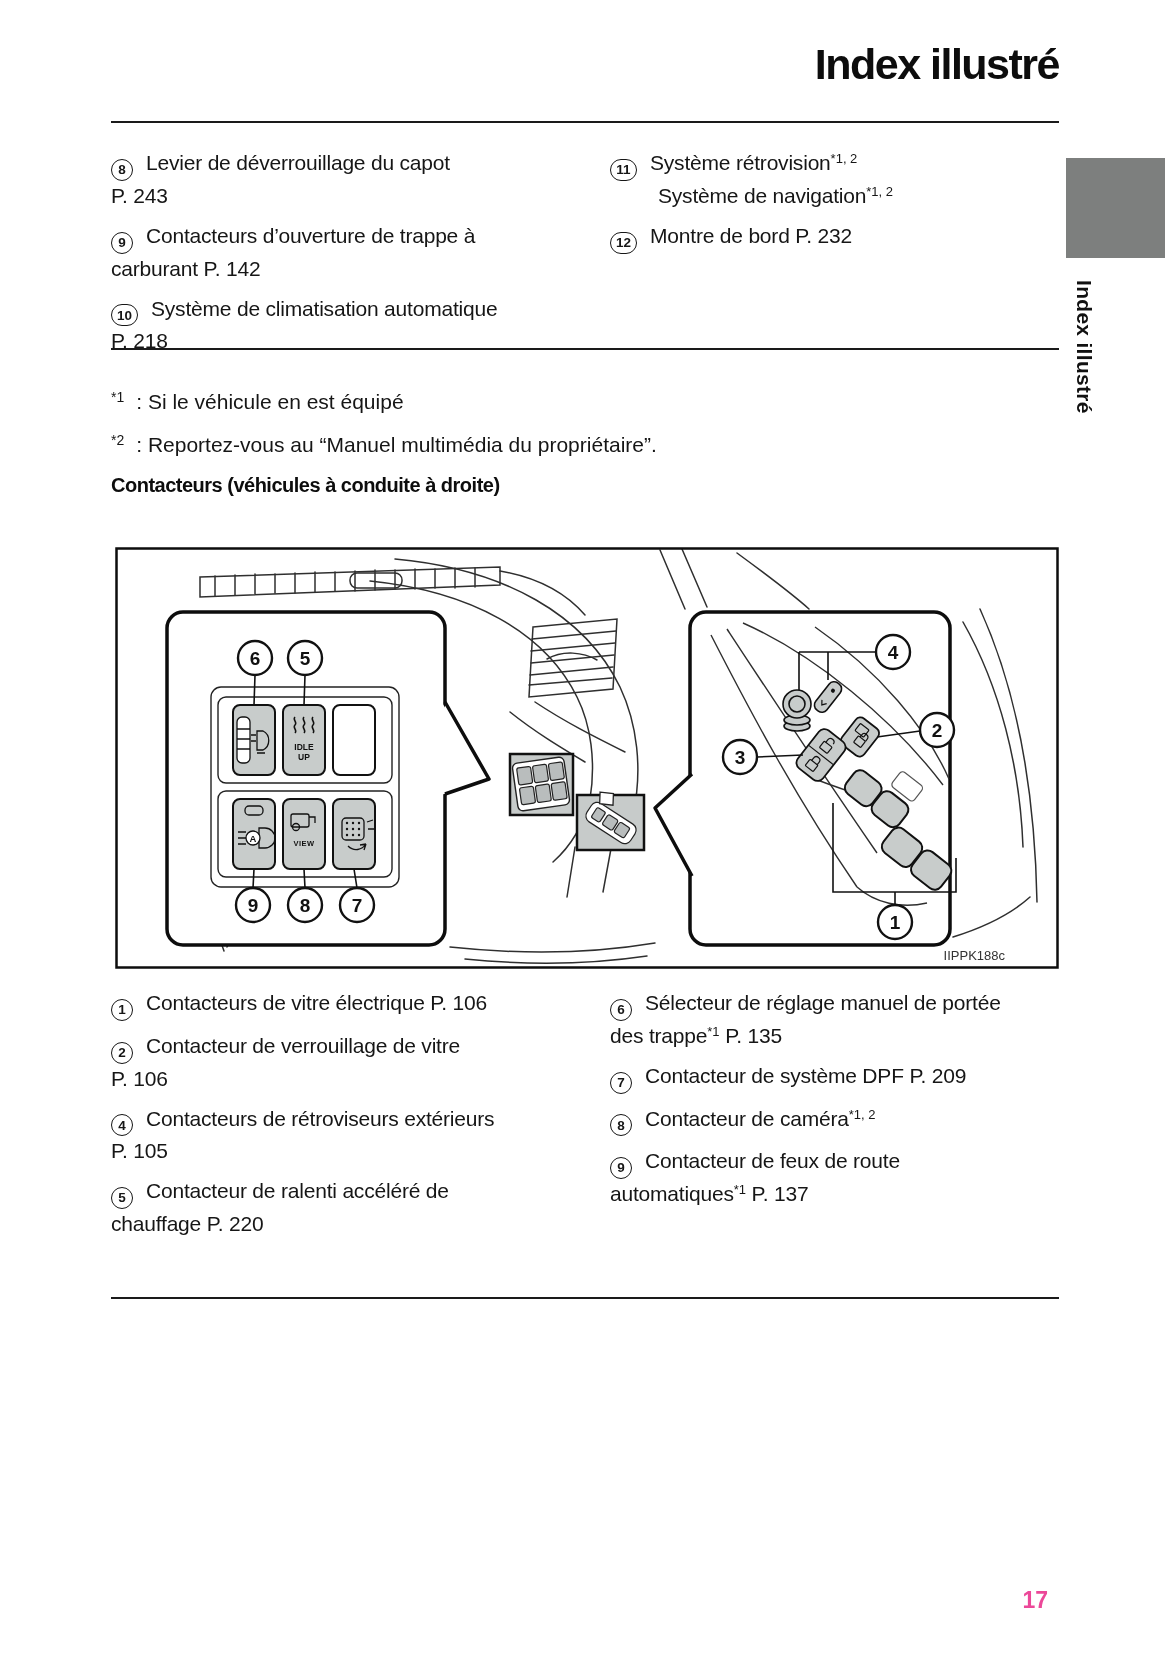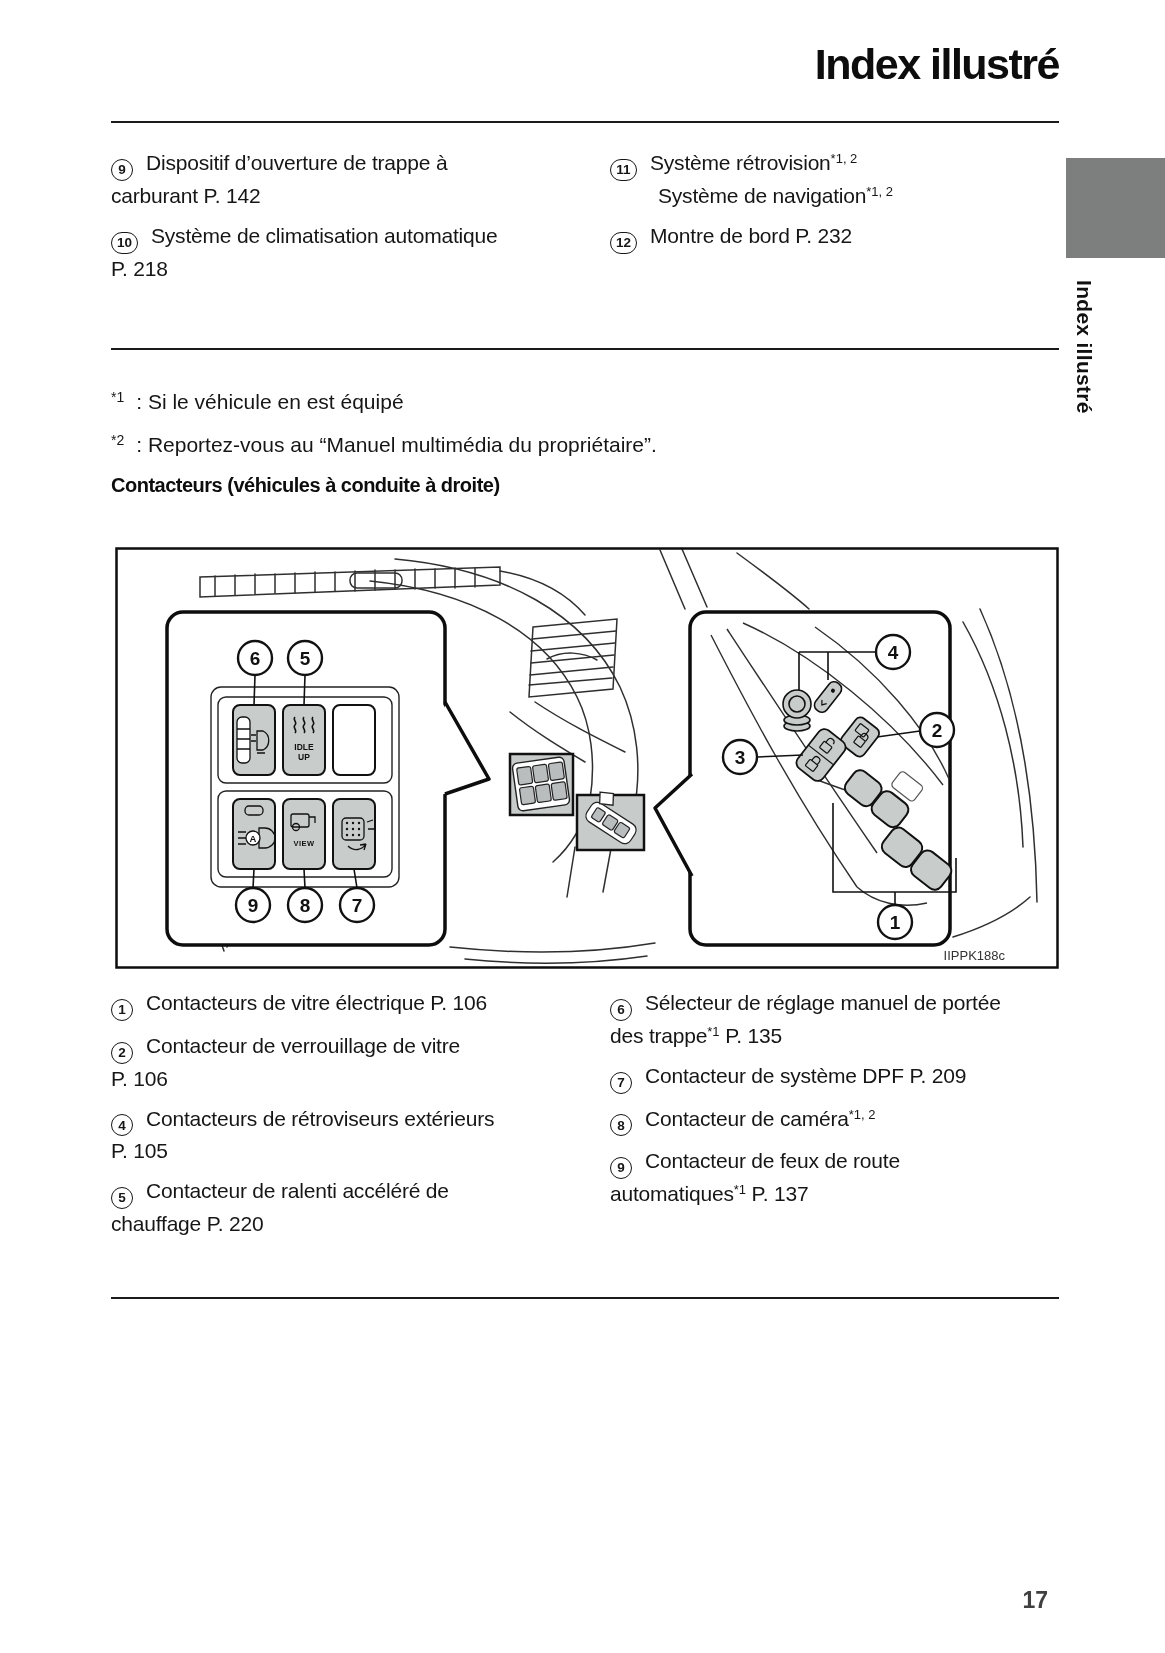--- a/index.html
+++ b/index.html
@@ -33,32 +33,36 @@
     position:absolute;left:111px;top:474px;font-size:20px;font-weight:bold;
     letter-spacing:-0.5px;color:#0d0d0d;
   }
   #figure{position:absolute;left:115px;top:547px;width:944px;height:422px;}
   #side-tab-box{position:absolute;left:1066px;top:158px;width:99px;height:100px;background:#7d7f7e;}
   #side-tab-label{
     position:absolute;left:1072px;top:280px;height:170px;
     writing-mode:vertical-rl;font-size:21px;font-weight:bold;color:#111;
     letter-spacing:0.3px;white-space:nowrap;
   }
-  #page-number{position:absolute;top:1587px;right:117px;font-size:23px;font-weight:bold;color:#404040;text-align:right;}
+  #page-number{position:absolute;top:1587px;right:117px;font-size:23px;font-weight:bold;color:#ec4899;text-align:right;}
   svg text{font-family:"Liberation Sans","DejaVu Sans",sans-serif;}
 </style>
 </head>
 <body>
 
 <div id="title">Index illustré</div>
 <div class="rule" style="top:121px"></div>
 
 <div class="col col-l" style="top:148px">
   <div class="item">
-    <span class="cnum">9</span><span>Dispositif d’ouverture de trappe à</span>
+    <span class="cnum">8</span><span>Levier de déverrouillage du capot</span>
+    <div>P. 243</div>
+  </div>
+  <div class="item">
+    <span class="cnum">9</span><span>Contacteurs d’ouverture de trappe à</span>
     <div>carburant P. 142</div>
   </div>
   <div class="item">
     <span class="cnum w2">10</span><span>Système de climatisation automatique</span>
     <div>P. 218</div>
   </div>
 </div>
 
 <div class="col col-r" style="top:148px">
   <div class="item">

